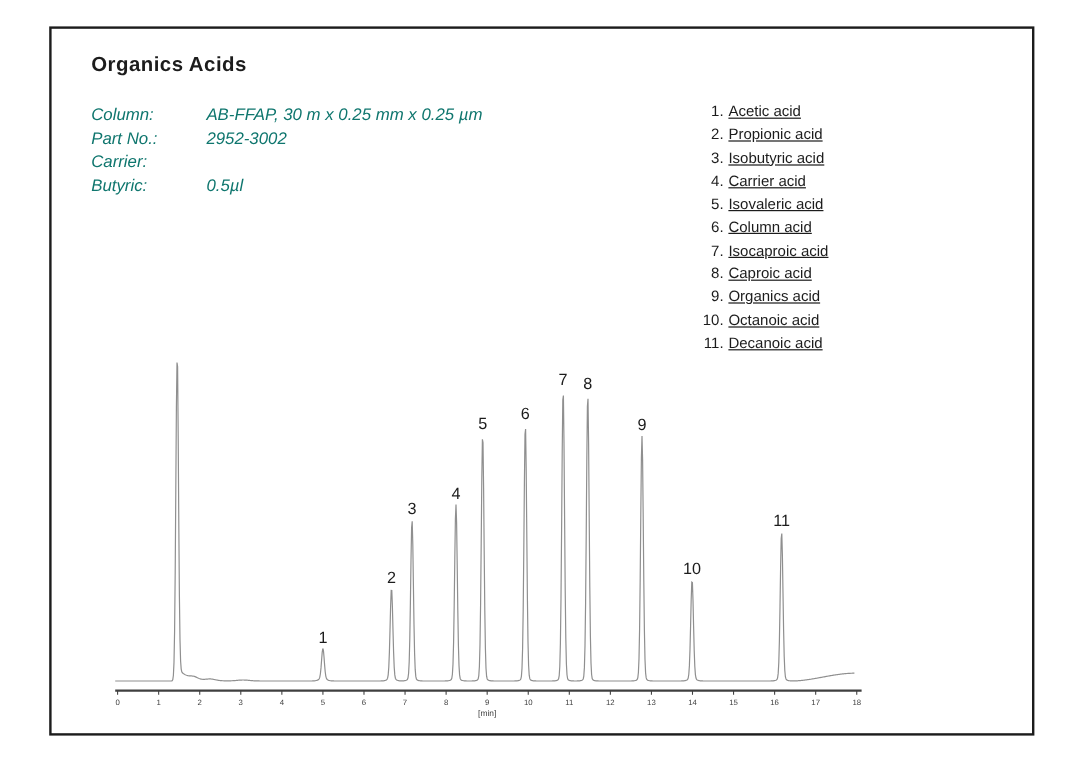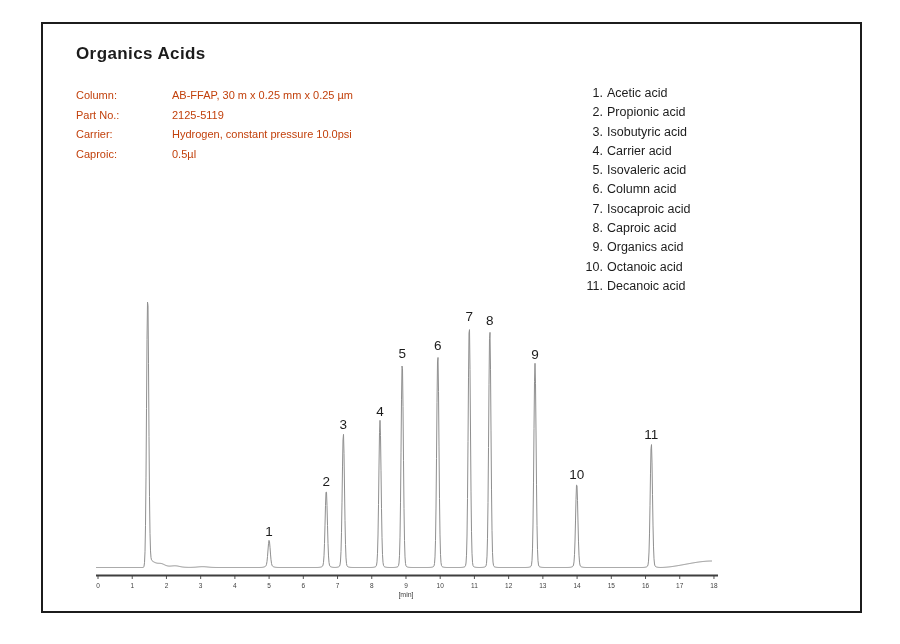--- a/index.html
+++ b/index.html
@@ -2,53 +2,52 @@
 <html><head>
 <meta charset="utf-8">
 <style>
   html,body{margin:0;padding:0;background:#ffffff;}
   #page{position:relative;width:876px;height:644px;background:#ffffff;overflow:hidden;
         font-family:"Liberation Sans", sans-serif;color:#1f1f1f;}
   #frame{position:absolute;left:41px;top:22px;width:817px;height:587px;
          border:2.5px solid #1c1c1c;background:#ffffff;}
   #title{position:absolute;left:76px;top:44px;font-size:17px;font-weight:bold;
          letter-spacing:0.4px;color:#1c1c1c;}
-  #method{position:absolute;left:76px;top:86px;font-size:11px;line-height:19.6px;color:#c2410c;}
+  #method{position:absolute;left:76px;top:86px;font-size:14px;line-height:19.6px;color:#0f766e;font-style:italic;}
   .mrow{display:flex;}
   .mlabel{width:96px;flex:0 0 96px;}
   .mvalue{white-space:nowrap;}
   #legend{position:absolute;left:579px;top:84px;font-size:12.5px;line-height:19.3px;color:#1c1c1c;}
   .lrow{display:flex;}
   .lnum{width:24px;flex:0 0 24px;text-align:right;}
-  .lname{margin-left:4px;white-space:nowrap;}
+  .lname{margin-left:4px;white-space:nowrap;text-decoration:underline;}
   #chart{position:absolute;left:0;top:0;width:900px;height:644px;}
 </style>
 </head>
 <body>
 
 <div id="page">
   <div id="frame"></div>
 
   <div id="title">Organics Acids</div>
 
   <div id="method">
     <div class="mrow">
       <span class="mlabel">Column:</span>
       <span class="mvalue">AB-FFAP, 30 m x 0.25 mm x 0.25 µm</span>
     </div>
     <div class="mrow">
       <span class="mlabel">Part No.:</span>
-      <span class="mvalue">2125-5119</span>
+      <span class="mvalue">2952-3002</span>
     </div>
     <div class="mrow">
       <span class="mlabel">Carrier:</span>
-      <span class="mvalue">Hydrogen, constant pressure 10.0psi</span>
     </div>
     <div class="mrow">
-      <span class="mlabel">Caproic:</span>
+      <span class="mlabel">Butyric:</span>
       <span class="mvalue">0.5µl</span>
     </div>
   </div>
 
   <div id="legend">
     <div class="lrow">
       <span class="lnum">1.</span>
       <span class="lname">Acetic acid</span>
     </div>
     <div class="lrow">

